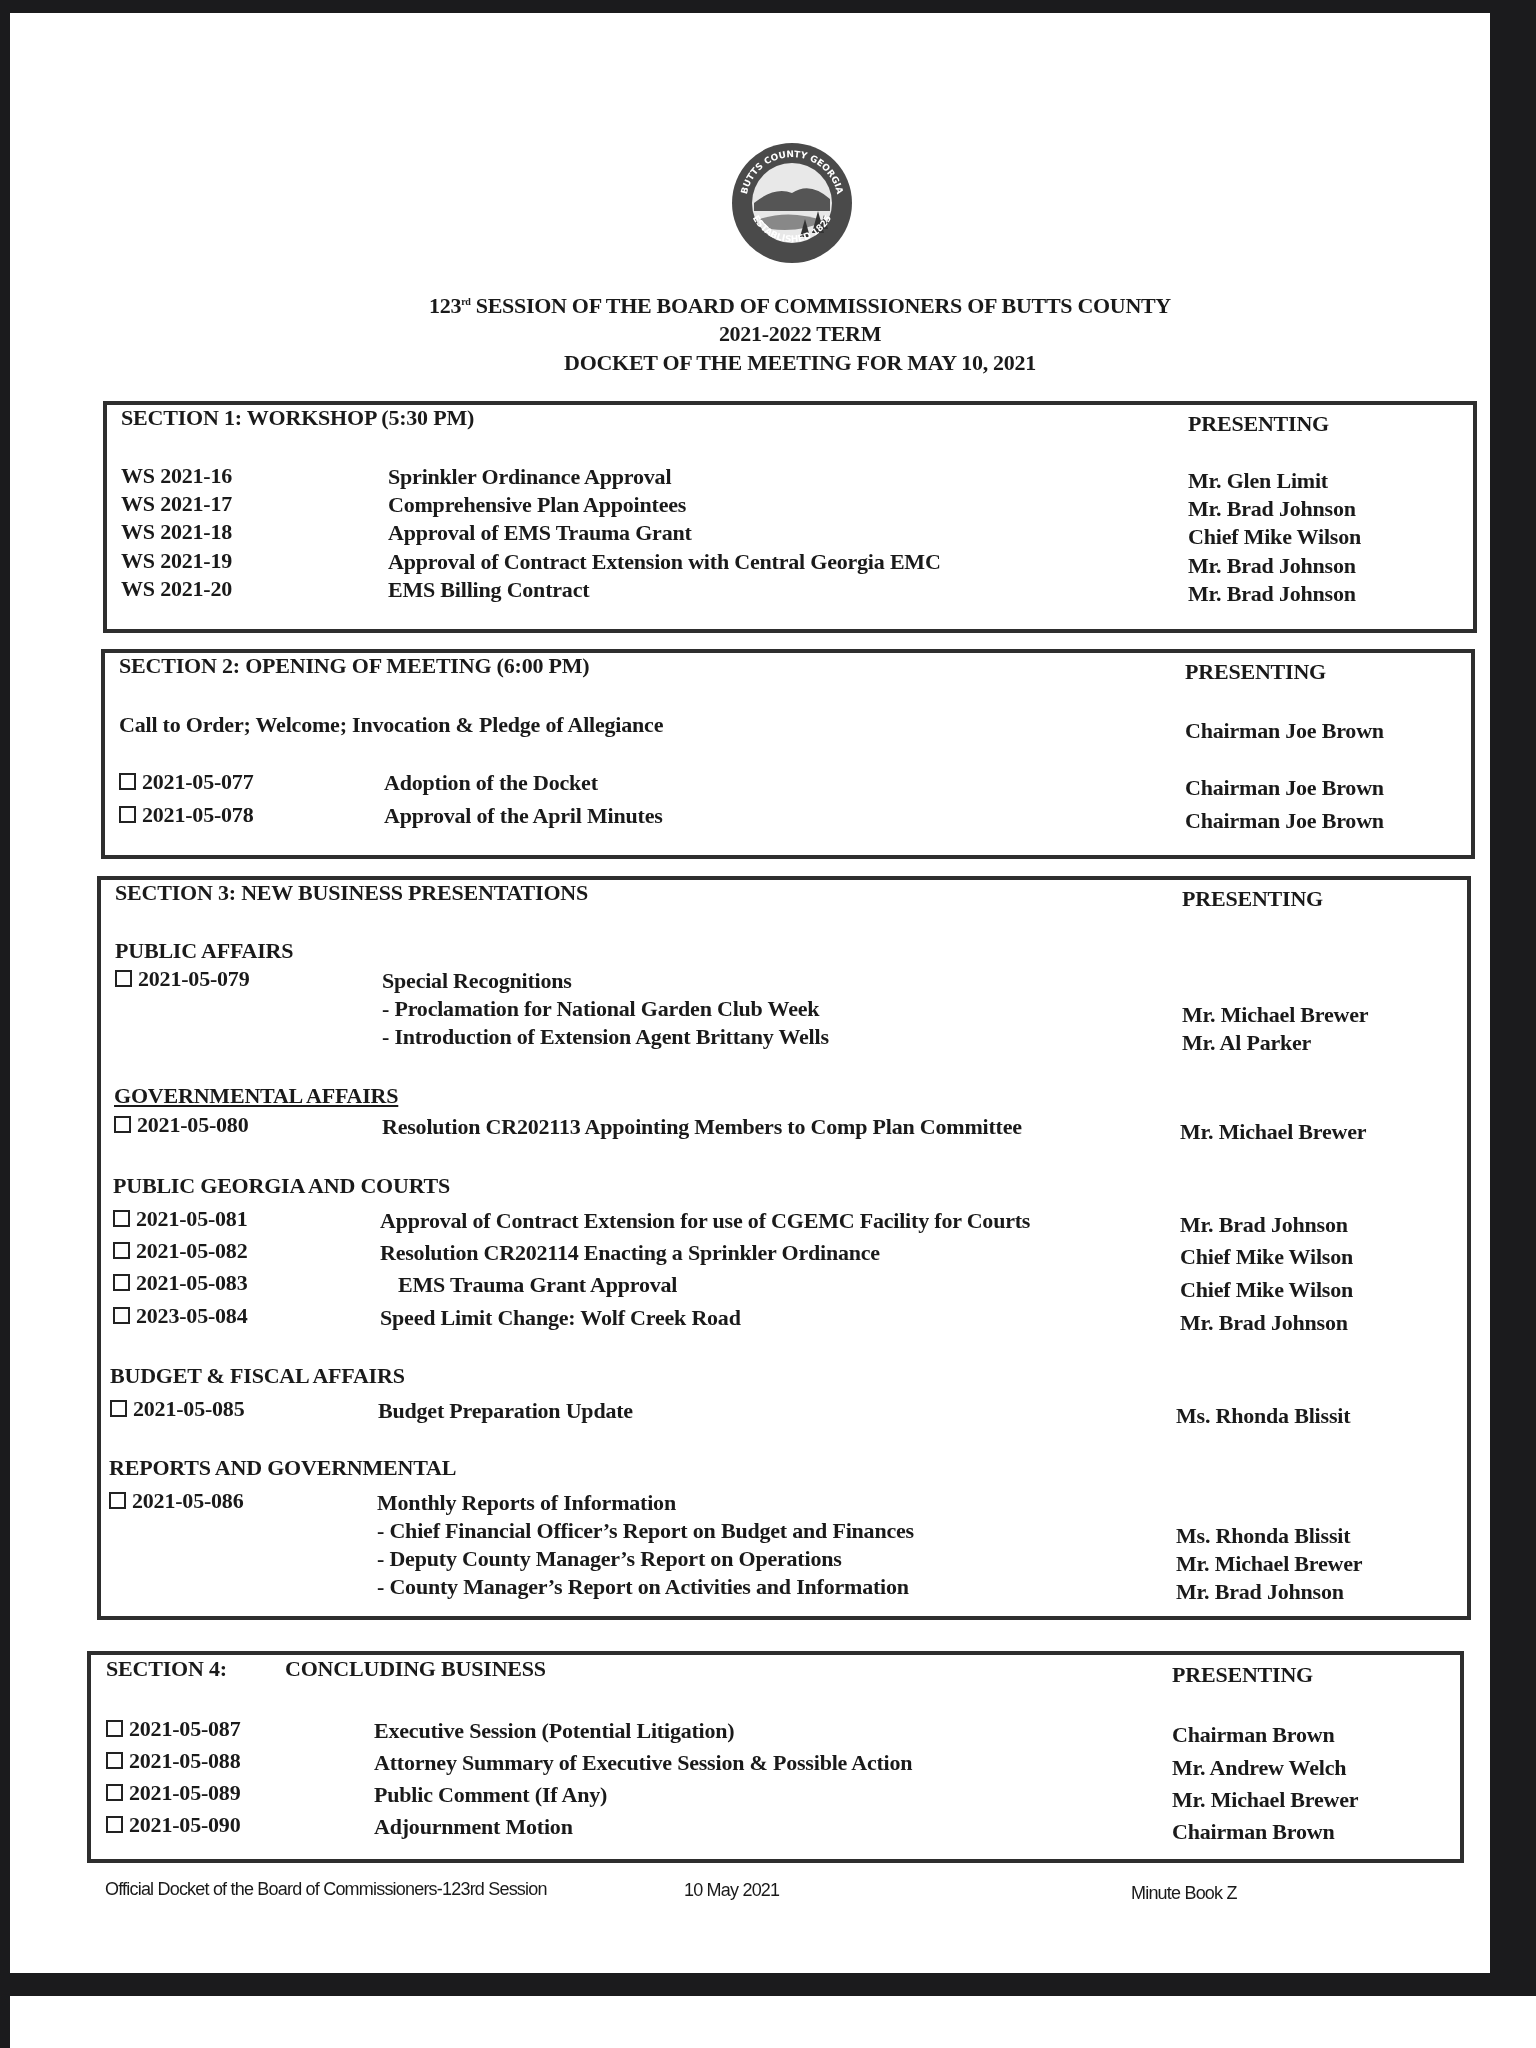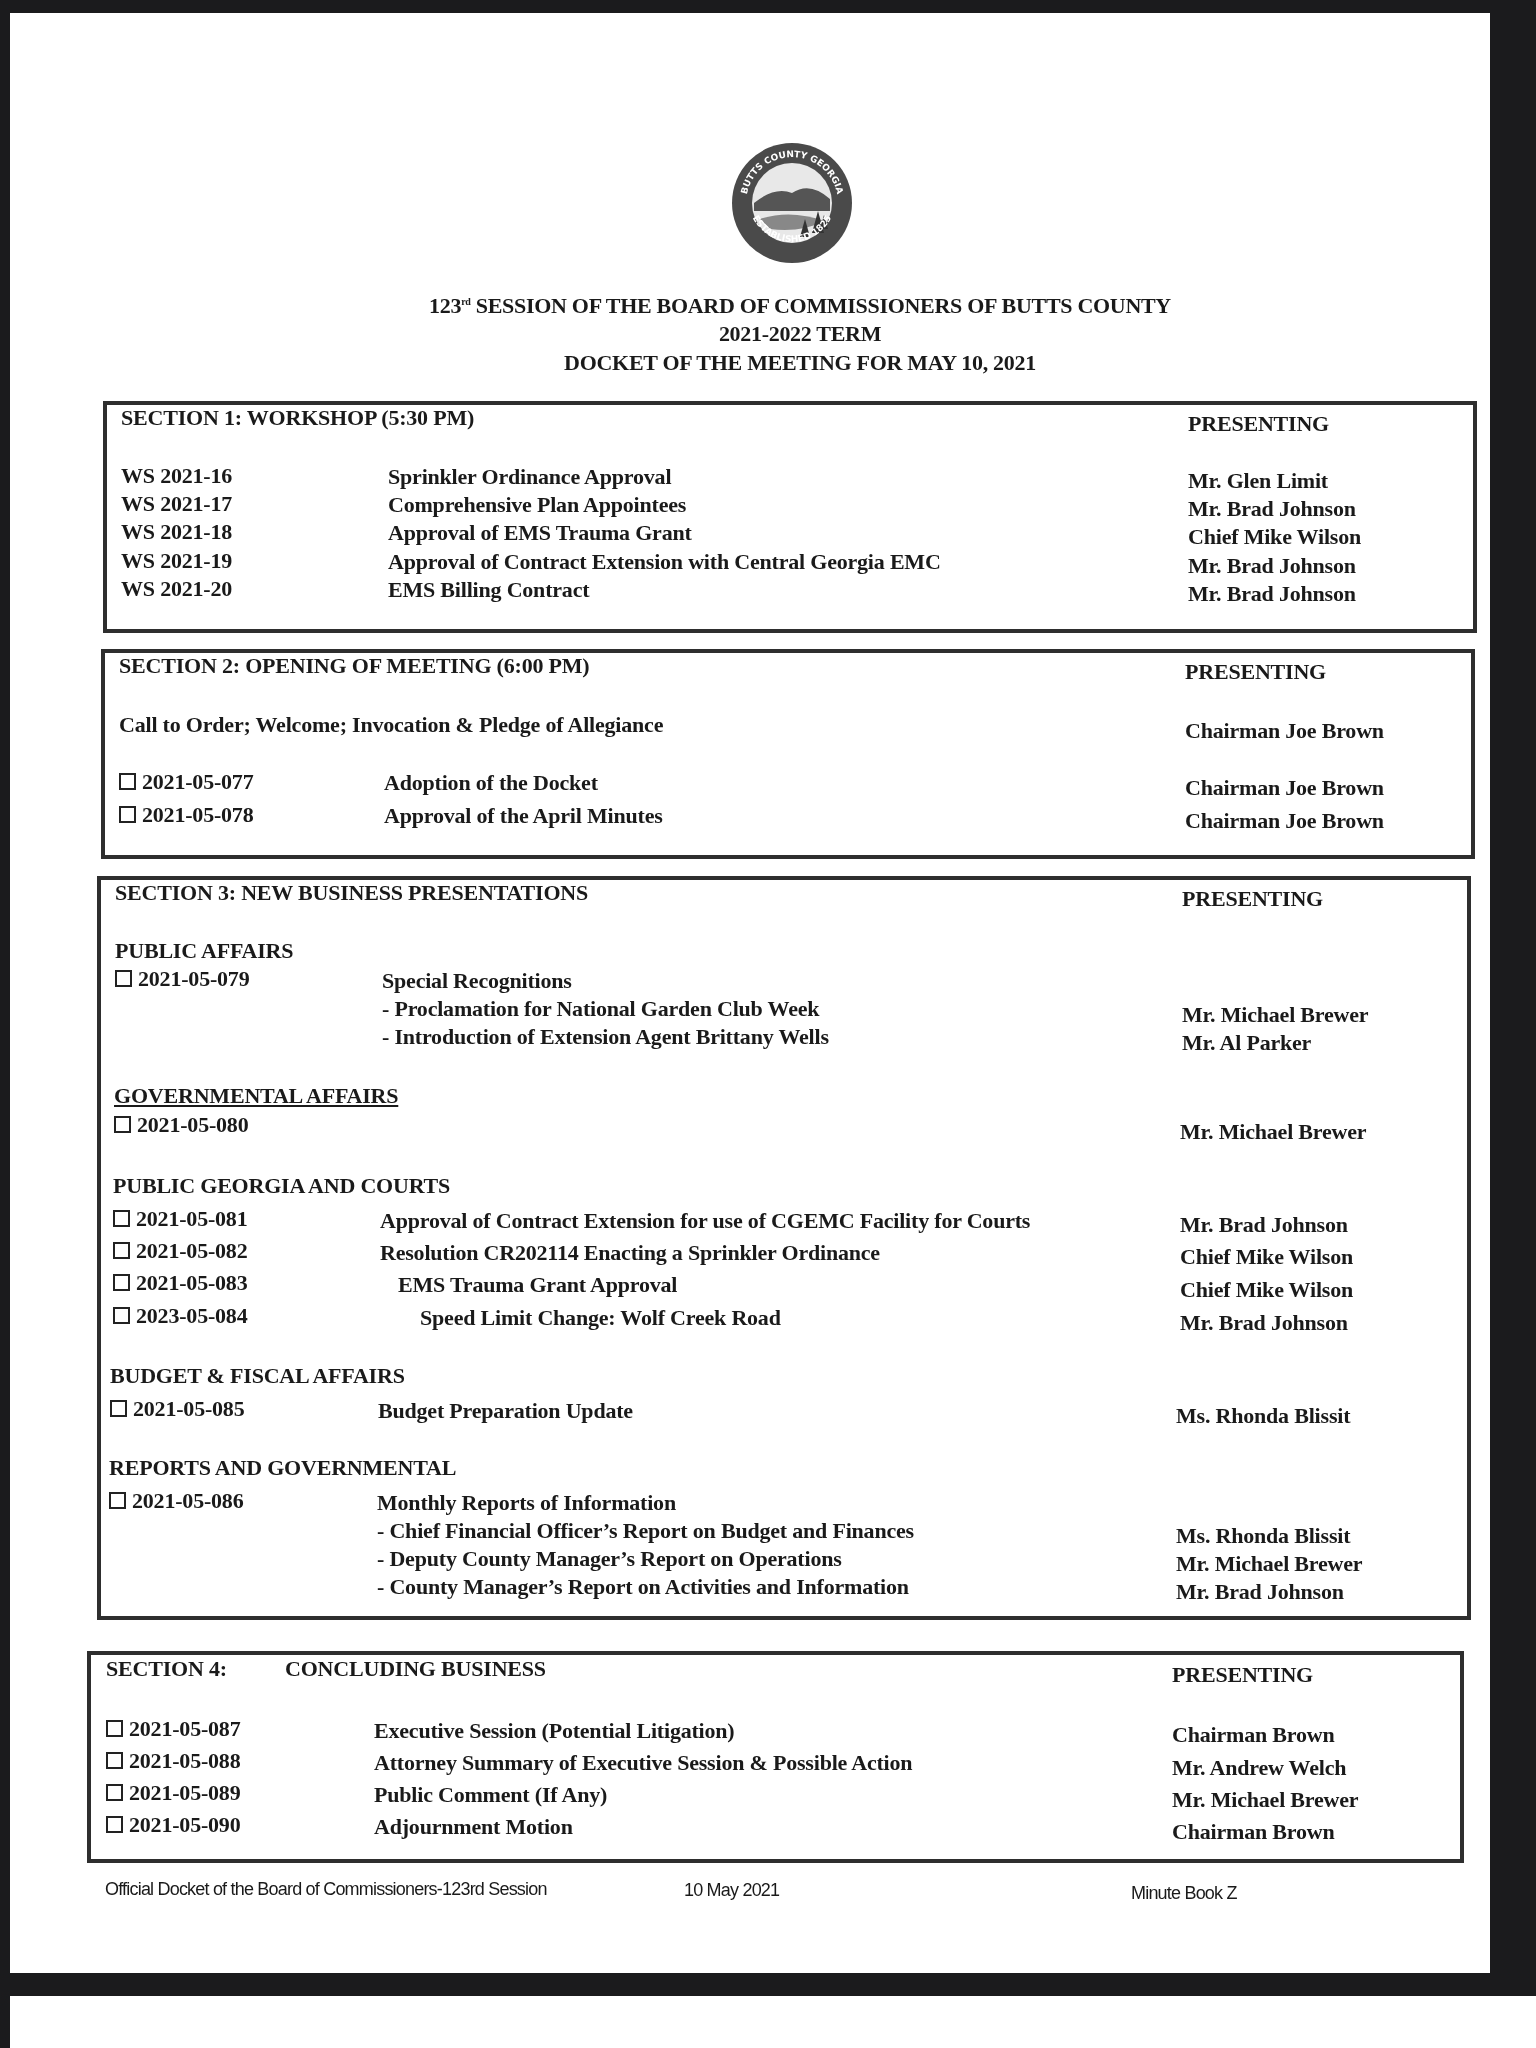--- a/index.html
+++ b/index.html
@@ -85,37 +85,38 @@
   <div class="txt" style="left:105px;top:925px;">PUBLIC AFFAIRS</div>
   <div class="txt" style="left:105px;top:953px;"><span class="cb"></span><span>2021-05-079</span></div>
   <div class="txt" style="left:372px;top:955px;">Special Recognitions</div>
   <div class="txt" style="left:372px;top:983px;">- Proclamation for National Garden Club Week</div>
   <div class="txt" style="left:1172px;top:989px;">Mr. Michael Brewer</div>
   <div class="txt" style="left:372px;top:1011px;">- Introduction of Extension Agent Brittany Wells</div>
   <div class="txt" style="left:1172px;top:1017px;">Mr. Al Parker</div>
 
   <div class="txt" style="left:104px;top:1070px;text-decoration:underline;">GOVERNMENTAL AFFAIRS</div>
   <div class="txt" style="left:104px;top:1099px;"><span class="cb"></span><span>2021-05-080</span></div>
+  <div class="txt" style="left:372px;top:1101px;">Resolution CR202113 Appointing Members to Comp Plan Committee</div>
   <div class="txt" style="left:1170px;top:1106px;">Mr. Michael Brewer</div>
 
   <div class="txt" style="left:103px;top:1160px;">PUBLIC GEORGIA AND COURTS</div>
   <div class="txt" style="left:103px;top:1193px;"><span class="cb"></span><span>2021-05-081</span></div>
   <div class="txt" style="left:370px;top:1195px;">Approval of Contract Extension for use of CGEMC Facility for Courts</div>
   <div class="txt" style="left:1170px;top:1199px;">Mr. Brad Johnson</div>
 
   <div class="txt" style="left:103px;top:1225px;"><span class="cb"></span><span>2021-05-082</span></div>
   <div class="txt" style="left:370px;top:1227px;">Resolution CR202114 Enacting a Sprinkler Ordinance</div>
   <div class="txt" style="left:1170px;top:1231px;">Chief Mike Wilson</div>
 
   <div class="txt" style="left:103px;top:1257px;"><span class="cb"></span><span>2021-05-083</span></div>
   <div class="txt" style="left:370px;top:1259px;margin-left:18px;">EMS Trauma Grant Approval</div>
   <div class="txt" style="left:1170px;top:1264px;">Chief Mike Wilson</div>
 
   <div class="txt" style="left:103px;top:1290px;"><span class="cb"></span><span>2023-05-084</span></div>
-  <div class="txt" style="left:370px;top:1292px;margin-left:40px;">Speed Limit Change: Wolf Creek Road</div>
+  <div class="txt" style="left:370px;top:1292px;">Speed Limit Change: Wolf Creek Road</div>
   <div class="txt" style="left:1170px;top:1297px;">Mr. Brad Johnson</div>
 
   <div class="txt" style="left:100px;top:1350px;">BUDGET &amp; FISCAL AFFAIRS</div>
   <div class="txt" style="left:100px;top:1383px;"><span class="cb"></span><span>2021-05-085</span></div>
   <div class="txt" style="left:368px;top:1385px;">Budget Preparation Update</div>
   <div class="txt" style="left:1166px;top:1390px;">Ms. Rhonda Blissit</div>
 
   <div class="txt" style="left:99px;top:1442px;">REPORTS AND GOVERNMENTAL</div>
   <div class="txt" style="left:99px;top:1475px;"><span class="cb"></span><span>2021-05-086</span></div>
   <div class="txt" style="left:367px;top:1477px;">Monthly Reports of Information</div>

